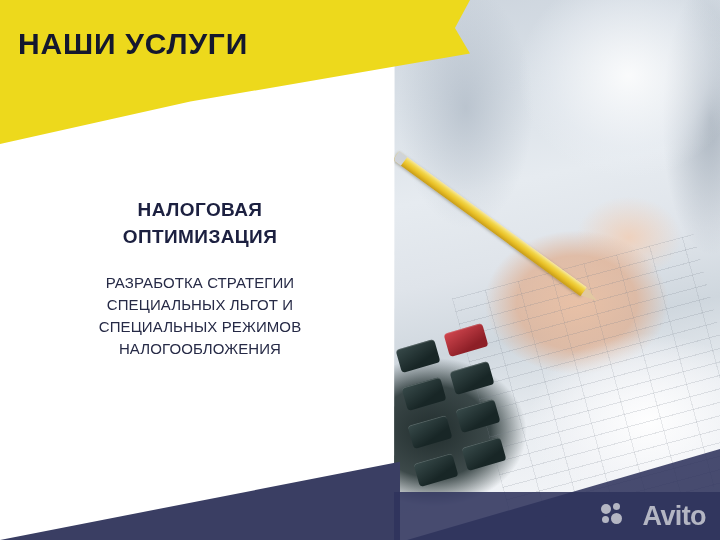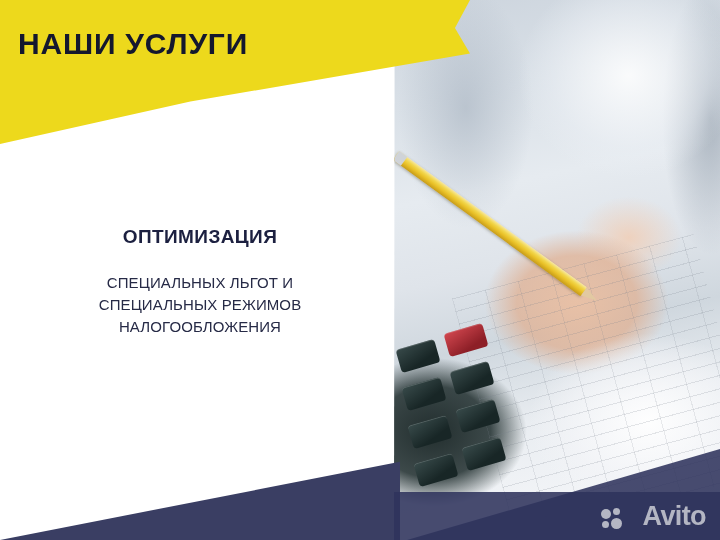--- a/index.html
+++ b/index.html
@@ -162,21 +162,21 @@
     height: 48px;
     background: rgba(47,51,92,0.88);
   }
 
   
   .avito {
     position: absolute;
     right: 14px;
     bottom: 10px;
     display: flex;
-    align-items: flex-end;
+    align-items: flex-start;
     gap: 20px;
     opacity: 0.78;
   }
   .avito-dots {
     position: relative;
     width: 22px;
     height: 22px;
   }
   .avito-dots i {
     position: absolute;
@@ -257,23 +257,24 @@
       <i class="d1"></i>
         <i class="d2"></i>
         <i class="d3"></i>
         <i class="d4"></i>
     </span>
     <span class="avito-word">Avito</span>
   </div>
 
   <div class="content">
     <h2 class="headline">
-      <br>
+      <span>НАЛОГОВАЯ</span><br>
       <span>ОПТИМИЗАЦИЯ</span>
     </h2>
     <p class="subcopy">
+      <span>РАЗРАБОТКА СТРАТЕГИИ</span>
       <span>СПЕЦИАЛЬНЫХ ЛЬГОТ И</span>
       <span>СПЕЦИАЛЬНЫХ РЕЖИМОВ</span>
       <span>НАЛОГООБЛОЖЕНИЯ</span>
     </p>
   </div>
 
 </div>
 
 </body></html>

